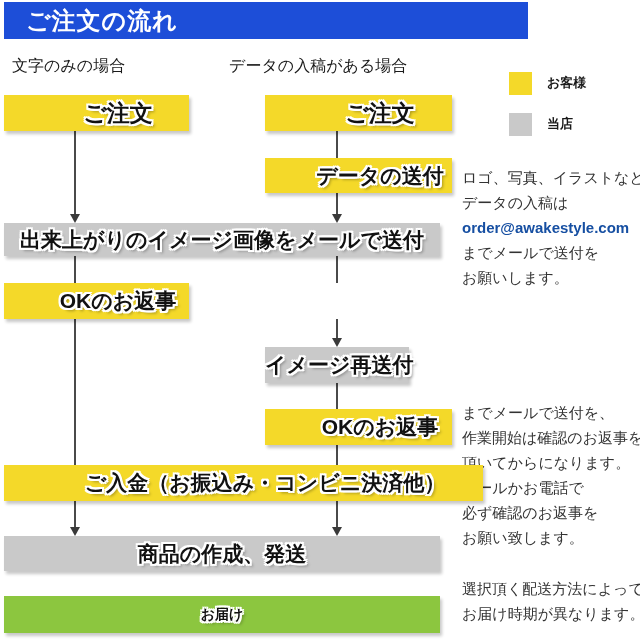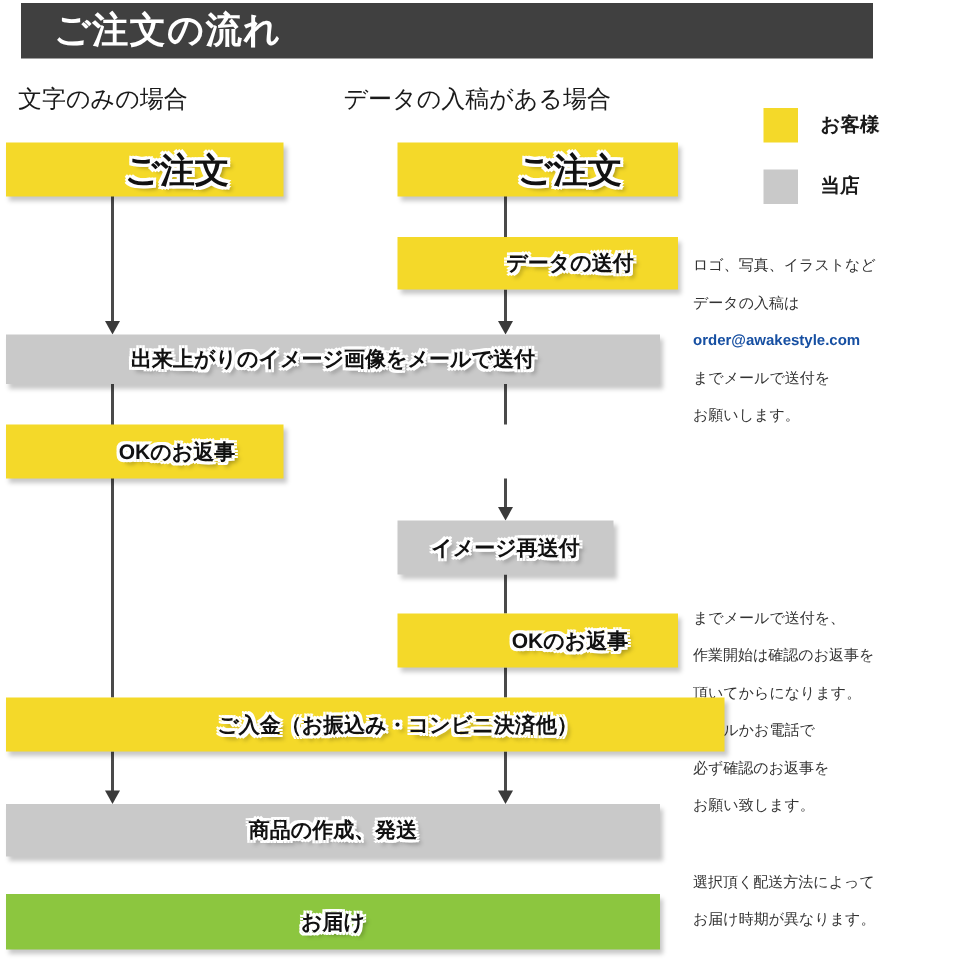--- a/index.html
+++ b/index.html
@@ -8,23 +8,23 @@
     width: 640px;
     height: 640px;
     background: #ffffff;
     font-family: "Liberation Sans", "DejaVu Sans", sans-serif;
     overflow: hidden;
   }
 
   
   .title-bar {
     position: absolute;
-    left: 14px; top: 2px;
-    width: 568px; height: 37px;
-    background: #404040;
+    left: 4px; top: 2px;
+    width: 524px; height: 37px;
+    background: #1d4ed8;
   }
   .title-bar .title-text {
     position: absolute;
     left: 22px; top: 0;
     line-height: 37px;
     font-size: 24px;
     font-weight: bold;
     color: #ffffff;
     letter-spacing: 1px;
   }
@@ -56,21 +56,21 @@
     white-space: nowrap;
   }
   .legend-label.customer { top: 74px; }
   .legend-label.shop     { top: 115px; }
 
   
   .note {
     position: absolute;
     left: 462px;
     width: 176px;
-    font-size: 10px;
+    font-size: 15px;
     line-height: 25px;
     color: #333333;
     white-space: nowrap;
   }
   .note.n1 { top: 165px; }
   .note.n2 { top: 400px; }
   .note.n3 { top: 576px; }
   .note .email {
     color: #164fa2;
     font-weight: bold;
@@ -95,21 +95,21 @@
   }
 
   
   .box {
     position: absolute;
     z-index: 1;
     height: 36px;
     line-height: 36px;
     text-align: center;
     font-weight: bold;
-    font-size: 14px;
+    font-size: 21px;
     color: #111111;
     box-shadow: 2px 3px 3px rgba(0,0,0,0.22);
     white-space: nowrap;
     text-shadow:
       -2px -2px 0 #fff,  2px -2px 0 #fff,
       -2px  2px 0 #fff,  2px  2px 0 #fff,
       -2px  0   0 #fff,  2px  0   0 #fff,
        0   -2px 0 #fff,  0    2px 0 #fff,
        3px  3px 3px rgba(0,0,0,0.35);
   }

